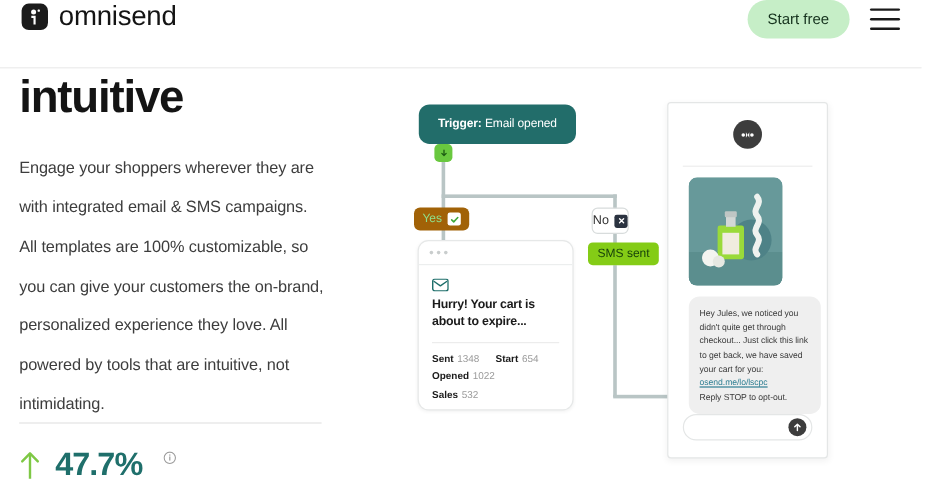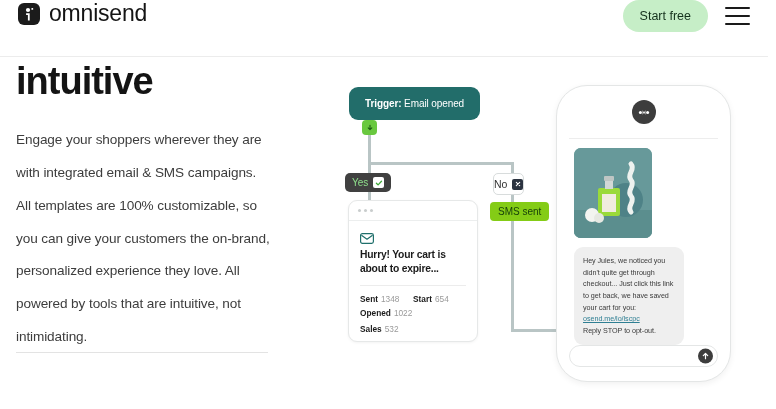--- a/index.html
+++ b/index.html
@@ -87,21 +87,21 @@
   .node-trigger b { font-weight: 700; }
   .trigger-badge {
     position: absolute; left: 62px; top: 62px;
     width: 15px; height: 15px; border-radius: 4px; background: #69c83f;
     display: flex; align-items: center; justify-content: center;
   }
 
   
   .badge-yes {
     position: absolute; left: 45px; top: 115px;
-    background: #404040; color: #8fe08c; border-radius: 5px;
+    background: #a16207; color: #8fe08c; border-radius: 5px;
     font-size: 10px; padding: 4px 7px;
     display: flex; align-items: center; gap: 5px;
   }
   .badge-yes .chk {
     width: 11px; height: 11px; border-radius: 2px; background: #fff;
     display: flex; align-items: center; justify-content: center;
   }
   .badge-no {
     position: absolute; left: 193px; top: 115px;
     background: #fff; color: #333; border: 1px solid #d8dcdc; border-radius: 5px;
@@ -142,22 +142,22 @@
   .stats-row {
     display: flex; font-size: 8.3px; color: #9a9a9a; margin-bottom: 4px;
   }
   .stats-row .k { font-weight: 700; color: #1b1b1b; margin-right: 3px; }
   .stats-row .cell { width: 62px; }
   .stats-sales { margin-top: 6px; }
 
   
   .phone {
     position: absolute; left: 256px; top: 27px;
-    width: 175px; height: 297px; background: #fff;
-    border: 1px solid #e4e6e6; border-radius: 31px;
+    width: 134px; height: 297px; background: #fff;
+    border: 1px solid #e4e6e6; border-radius: 3px;
     box-shadow: 0 2px 6px rgba(0,0,0,0.06); overflow: hidden;
   }
   .phone-avatar {
     position: absolute; left: 50%; transform: translateX(-50%); top: 14px;
     width: 24px; height: 24px; border-radius: 50%; background: #3d3d3d;
     display: flex; align-items: center; justify-content: center;
   }
   .phone-rule {
     position: absolute; left: 12px; right: 12px; top: 52px;
     height: 1px; background: #ededed;
@@ -208,20 +208,36 @@
     </div>
   </div>
 
   <div class="left-col">
     <h1 class="headline">intuitive</h1>
     <p class="body-copy">Engage your shoppers wherever they are with integrated email &amp; SMS campaigns. All templates are 100% customizable, so you can give your customers the on-brand, personalized experience they love. All powered by tools that are intuitive, not intimidating.</p>
   </div>
 
   <div class="divider"></div>
 
+  <div class="stat">
+    <span class="stat-arrow">
+      <svg width="18" height="26" viewBox="0 0 18 26">
+        <path d="M9 24V3" stroke="#7ec845" stroke-width="2" fill="none"></path>
+        <path d="M2.5 9.5L9 2.8l6.5 6.7" stroke="#7ec845" stroke-width="2" fill="none" stroke-linecap="round" stroke-linejoin="round"></path>
+      </svg>
+    </span>
+    <span class="stat-value">47.7%</span>
+    <span class="stat-info">
+      <svg width="11" height="11" viewBox="0 0 11 11">
+        <circle cx="5.5" cy="5.5" r="4.7" fill="none" stroke="#9b9b9b" stroke-width="0.9"></circle>
+        <rect x="5" y="4.4" width="1" height="3.4" fill="#9b9b9b"></rect>
+        <rect x="5" y="2.7" width="1" height="1" fill="#9b9b9b"></rect>
+      </svg>
+    </span>
+  </div>
 
   <div class="illus">
 
     <div class="wire wire-v" style="left:68px; top:75px; height:46px;"></div>
     <div class="wire wire-h" style="left:68px; top:104px; width:146px;"></div>
     <div class="wire wire-v" style="left:211px; top:104px; height:16px;"></div>
     <div class="wire wire-v" style="left:68px; top:128px; height:20px;"></div>
     <div class="wire wire-v" style="left:211px; top:132px; height:18px;"></div>
     <div class="wire wire-v" style="left:211px; top:163px; height:110px;"></div>
     <div class="wire wire-h" style="left:211px; top:271px; width:48px;"></div>

